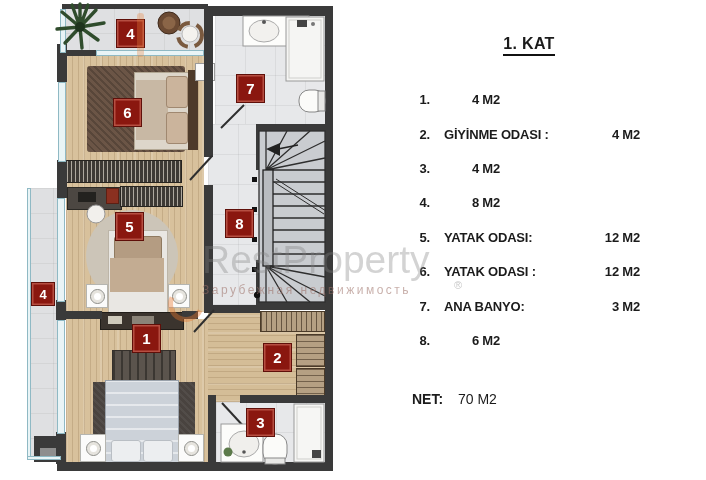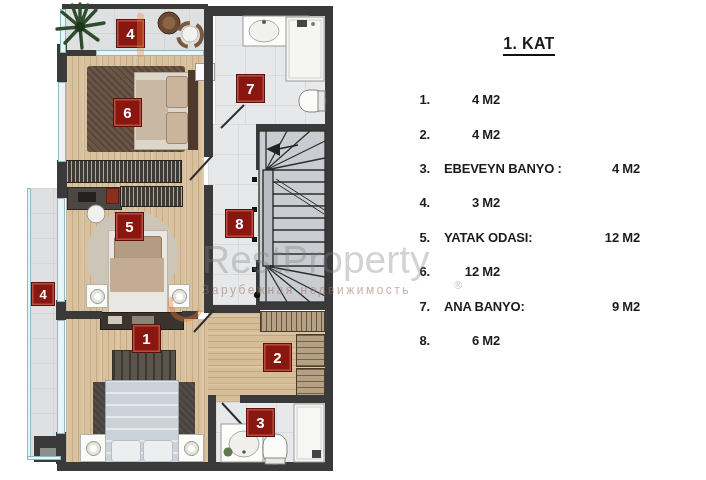--- a/index.html
+++ b/index.html
@@ -255,47 +255,51 @@
 
   <div class="abs legend">
     <div class="abs ltitle"><span>1. KAT</span></div>
 
     <div class="abs lrow" style="top:66px">
       <span class="lno">1.</span>
       <span class="larea">4 M2</span>
     </div>
     <div class="abs lrow" style="top:101px">
       <span class="lno">2.</span>
+      <span class="llabel">GİYİNME ODASI :</span>
       <span class="larea">4 M2</span>
     </div>
     <div class="abs lrow" style="top:135px">
       <span class="lno">3.</span>
-      <span class="llabel">EBEVEYN BANYO :</span>
       <span class="larea">4 M2</span>
     </div>
     <div class="abs lrow" style="top:169px">
       <span class="lno">4.</span>
-      <span class="larea">3 M2</span>
+      <span class="larea">8 M2</span>
     </div>
     <div class="abs lrow" style="top:204px">
       <span class="lno">5.</span>
       <span class="llabel">YATAK ODASI:</span>
       <span class="larea">12 M2</span>
     </div>
     <div class="abs lrow" style="top:238px">
       <span class="lno">6.</span>
+      <span class="llabel">YATAK ODASI :</span>
       <span class="larea">12 M2</span>
     </div>
     <div class="abs lrow" style="top:273px">
       <span class="lno">7.</span>
       <span class="llabel">ANA BANYO:</span>
-      <span class="larea">9 M2</span>
+      <span class="larea">3 M2</span>
     </div>
     <div class="abs lrow" style="top:307px">
       <span class="lno">8.</span>
       <span class="larea">6 M2</span>
     </div>
 
     <div class="abs ltotals">
+      <div>
+        <span class="tl">NET:</span><span>70 M2</span>
+      </div>
     </div>
   </div>
 
 </div>
 
 </body></html>

